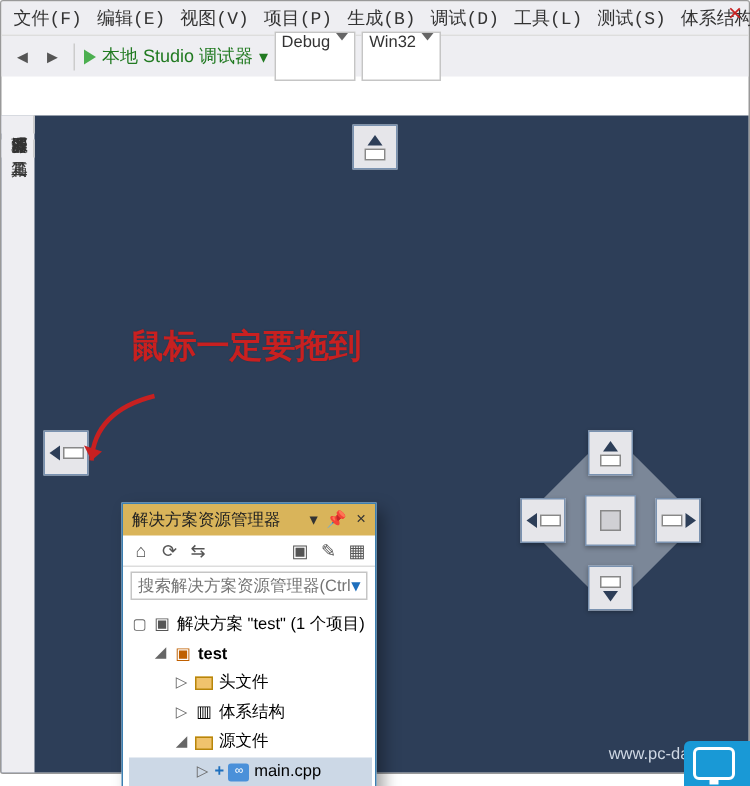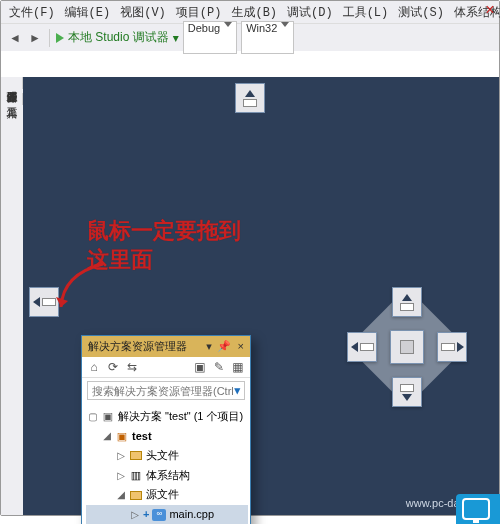--- a/index.html
+++ b/index.html
@@ -161,21 +161,20 @@
             <div class="dock-arrow arrow-right"></div>
           </div>
       </div>
       <div class="dock-target big dock-center">
         <div class="dock-inner-rect"></div>
       </div>
     </div>
 
     <div class="anno">
       <div>鼠标一定要拖到</div>
-      <div>这里面</div>
     </div>
     <div class="anno-arrow">
       <svg viewBox="0 0 60 60">
           <path d="M50 5 Q10 15 8 48" stroke="#c82020" stroke-width="3" fill="none"></path>
           <path d="M8 48 l-5 -10 l12 4 z" fill="#c82020"></path>
         </svg>
     </div>
 
     <div class="panel">
       <div class="panel-title">

